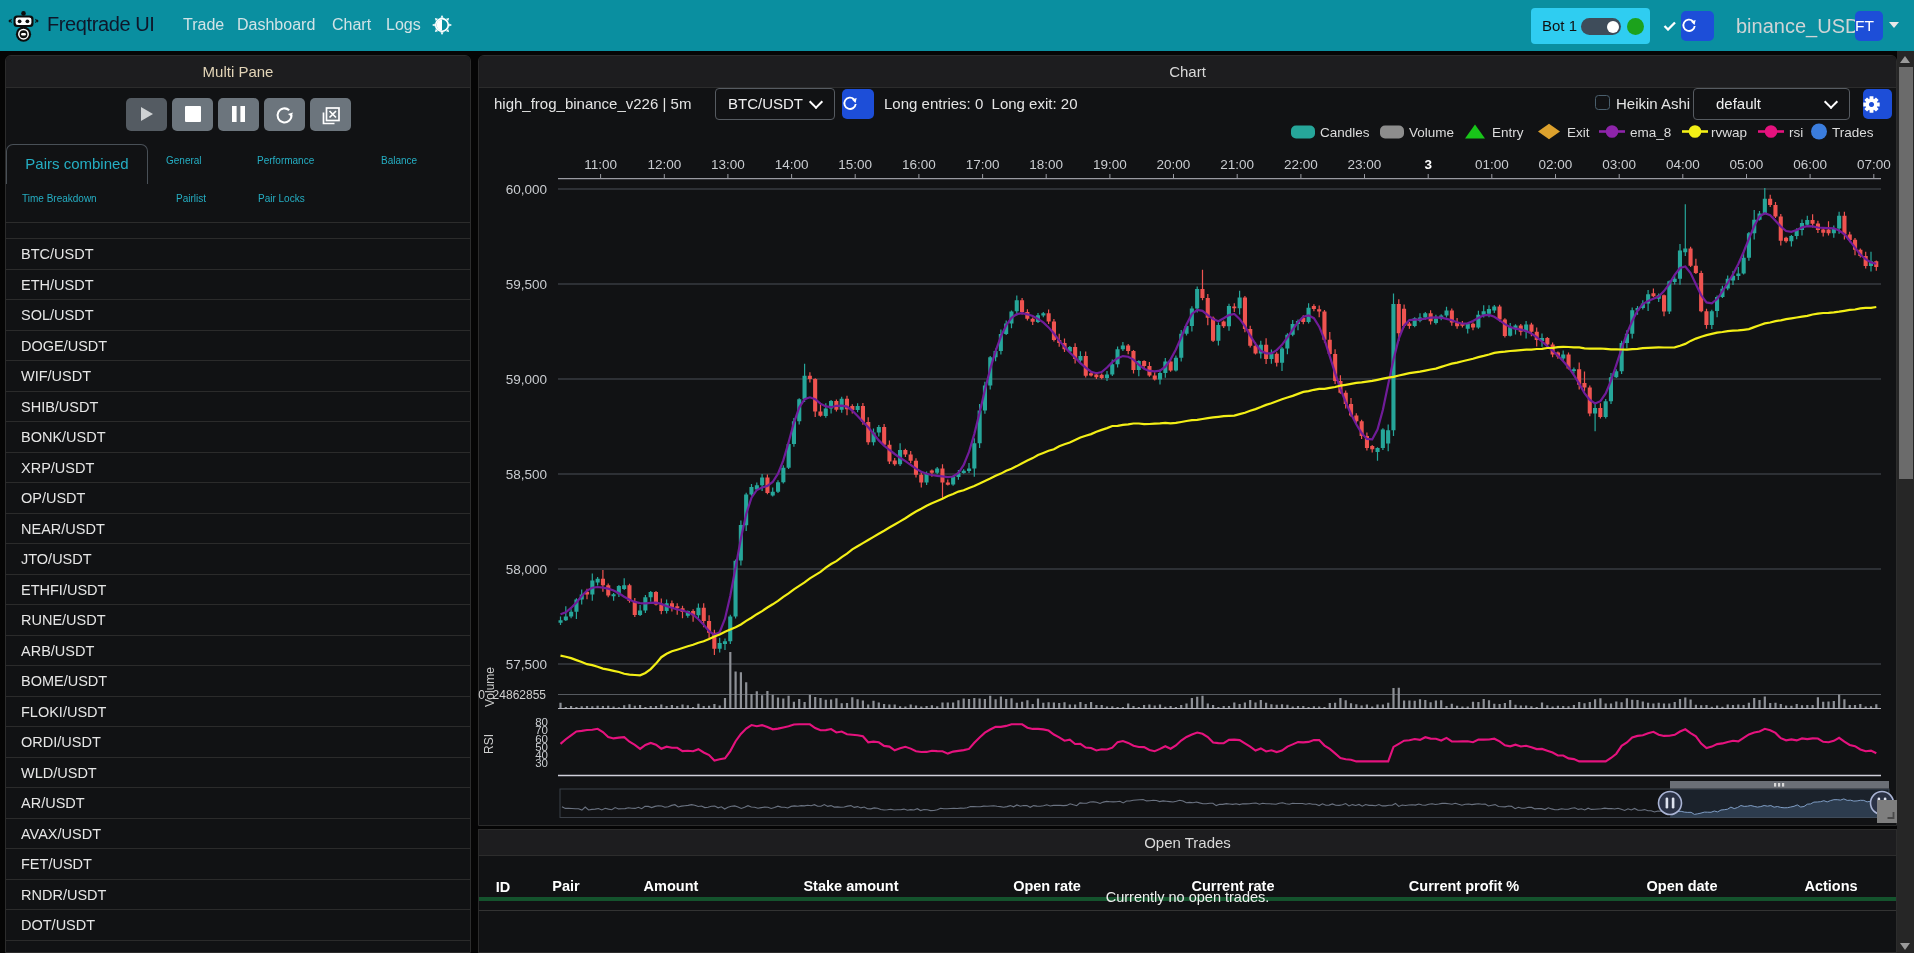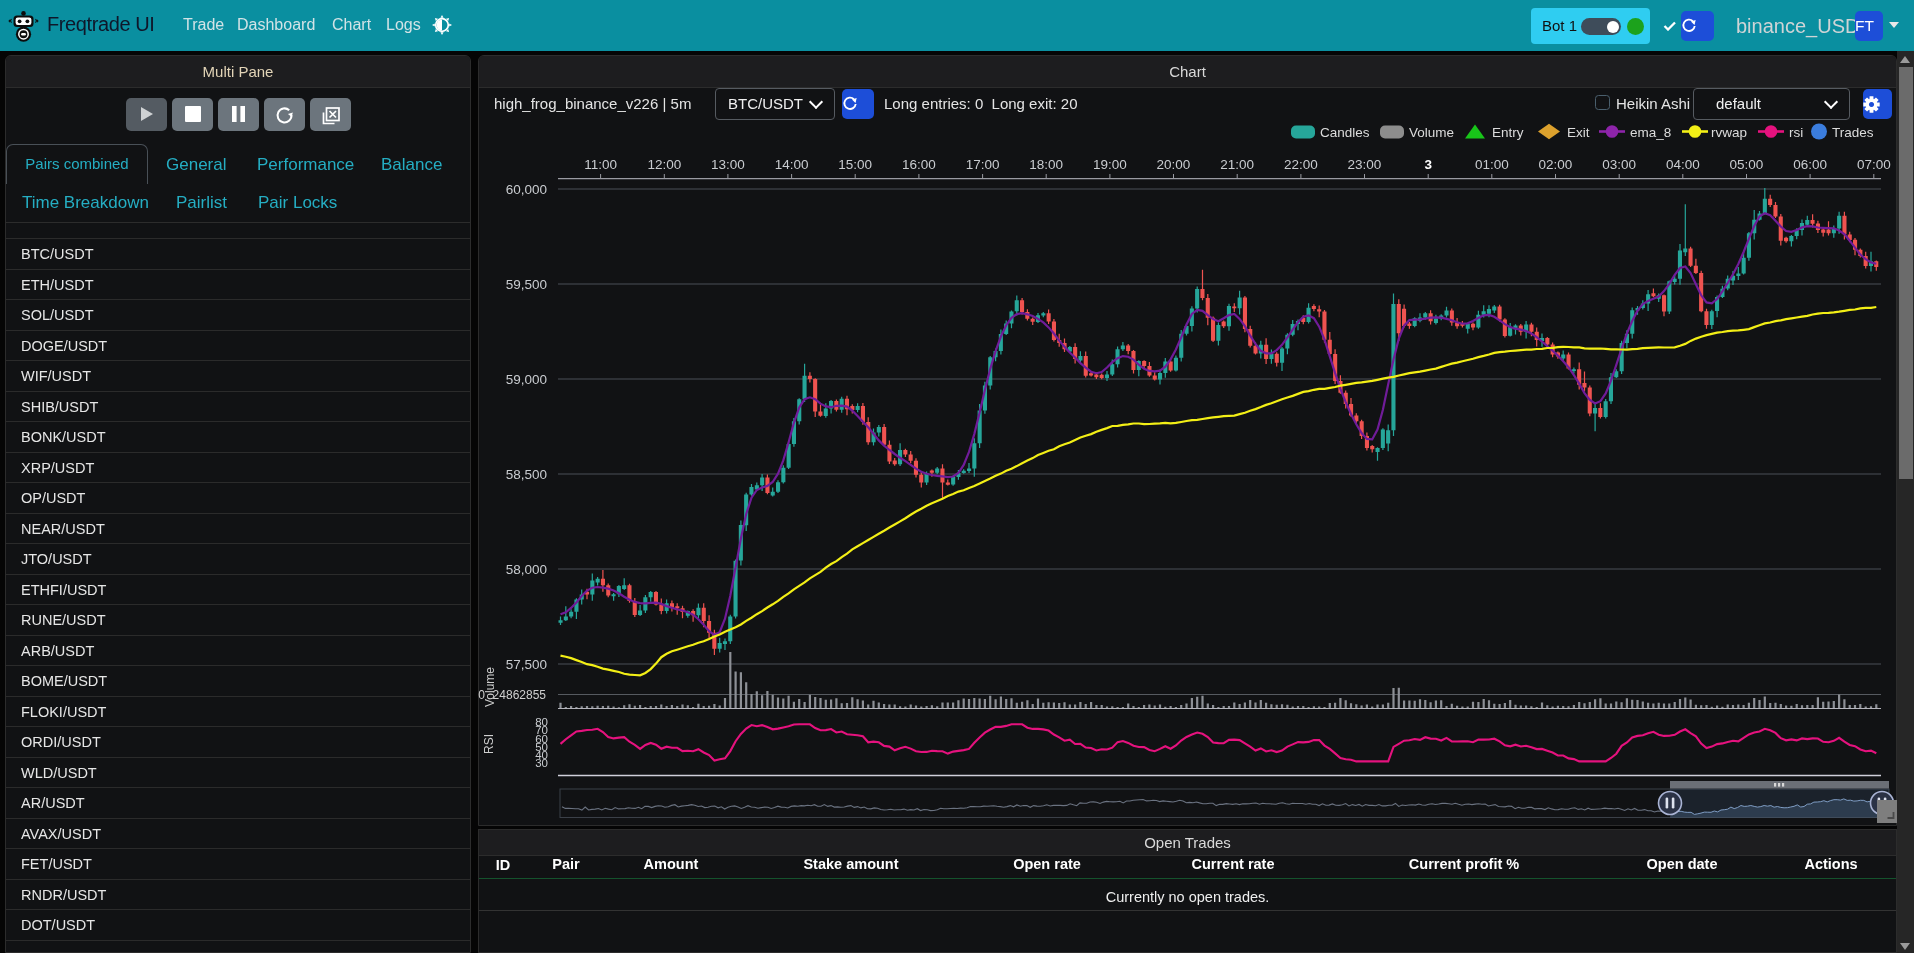--- a/index.html
+++ b/index.html
@@ -10,21 +10,21 @@
 #botbtn span{margin-left:11px;font-size:15px}
 .toggle{position:absolute;left:50px;top:10px;width:40px;height:17px;background:#3e4c5a;border-radius:9px}
 .toggle i{position:absolute;right:2.5px;top:2.5px;width:12px;height:12px;background:#fff;border-radius:50%}
 .gdot{position:absolute;left:96px;top:10px;width:17px;height:17px;border-radius:50%;background:#1ca21c}
 .gbtn{position:absolute;background:#1d4ed8;border-radius:5px;color:#fff;text-align:left}
 #panelL{position:absolute;left:5px;top:55px;width:466px;height:898px;background:#111214;border:1px solid #2c2c2c;border-radius:6px 6px 0 0}
 .phead{height:32px;background:#1d1d1f;border-bottom:1px solid #2c2c2c;border-radius:5px 5px 0 0;
 text-align:center;line-height:31px;font-size:15px;color:#d9d9d9}
 .bbtn{position:absolute;width:41px;height:33px;background:#6c757d;border-radius:5px;text-align:center}
 .bbtn svg{margin-top:8px}
-.tab{position:absolute;font-size:17px;color:#25aec3}
+.tab{position:absolute;font-size:10px;color:#25aec3}
 #atab{position:absolute;left:0px;top:88px;width:142px;height:40px;border:1px solid #495057;border-bottom:0;border-radius:7px 7px 0 0;text-align:center;line-height:38px;font-size:15px;color:#25aec3}
 #tabline{position:absolute;left:0;top:166px;width:464px;border-top:1px solid #2c2c2c}
 #ptable{position:absolute;left:0px;top:182px;width:464px;border-top:1px solid #2b2b2b}
 .prow{height:30.53px;border-bottom:1px solid #2b2b2b;font-size:14.5px;color:#e6e6e6;
 padding-left:15px;line-height:30px}
 #panelR{position:absolute;left:478px;top:55px;width:1419px;height:771px;background:#111214;border:1px solid #2c2c2c;border-radius:6px 6px 0 0}
 #toolbar{position:absolute;left:478px;top:88px;width:1419px;height:33px;color:#e4e4e4;font-size:15px}
 .sel{position:absolute;border:1px solid #565b61;border-radius:4px;background:#111214;color:#f0f0f0;font-size:15px}
 .chev{position:absolute;width:10px;height:10px;border-right:2.6px solid #fff;border-bottom:2.6px solid #fff;transform:rotate(45deg)}
 #panelT{position:absolute;left:478px;top:829px;width:1419px;height:124px;background:#111214;border:1px solid #2c2c2c}
@@ -289,21 +289,21 @@
           <rect x="1883.8" y="797.5" width="2.6" height="11" rx="1.2" fill="#dfe3ee"></rect>
 </g>
 <rect x="1877" y="800" width="21" height="23" fill="#7e7e7e"></rect>
 <path d="M1893.5,812v6h-6" fill="none" stroke="#4a4a4a" stroke-width="1.8"></path>
 </g>
     </svg>
   </div>
 
 <div id="panelT">
  <div class="phead" style="border-radius:0;height:26px;line-height:25px">Open Trades</div>
- <div style="position:absolute;top:20px;width:100%;height:29px;border-bottom:1px solid #14532d">
+ <div style="position:absolute;top:42px;width:100%;height:29px;border-bottom:4px solid #14532d">
   <div class="th" style="left:24px;top:7px">ID</div>
   <div class="th" style="left:87px;top:6px">Pair</div>
   <div class="th" style="left:192px;top:6px">Amount</div>
   <div class="th" style="left:372px;top:6px">Stake amount</div>
   <div class="th" style="left:568px;top:6px">Open rate</div>
   <div class="th" style="left:754px;top:6px">Current rate</div>
   <div class="th" style="left:985px;top:6px">Current profit %</div>
   <div class="th" style="left:1203px;top:6px">Open date</div>
   <div class="th" style="left:1352px;top:6px">Actions</div>
  </div>

